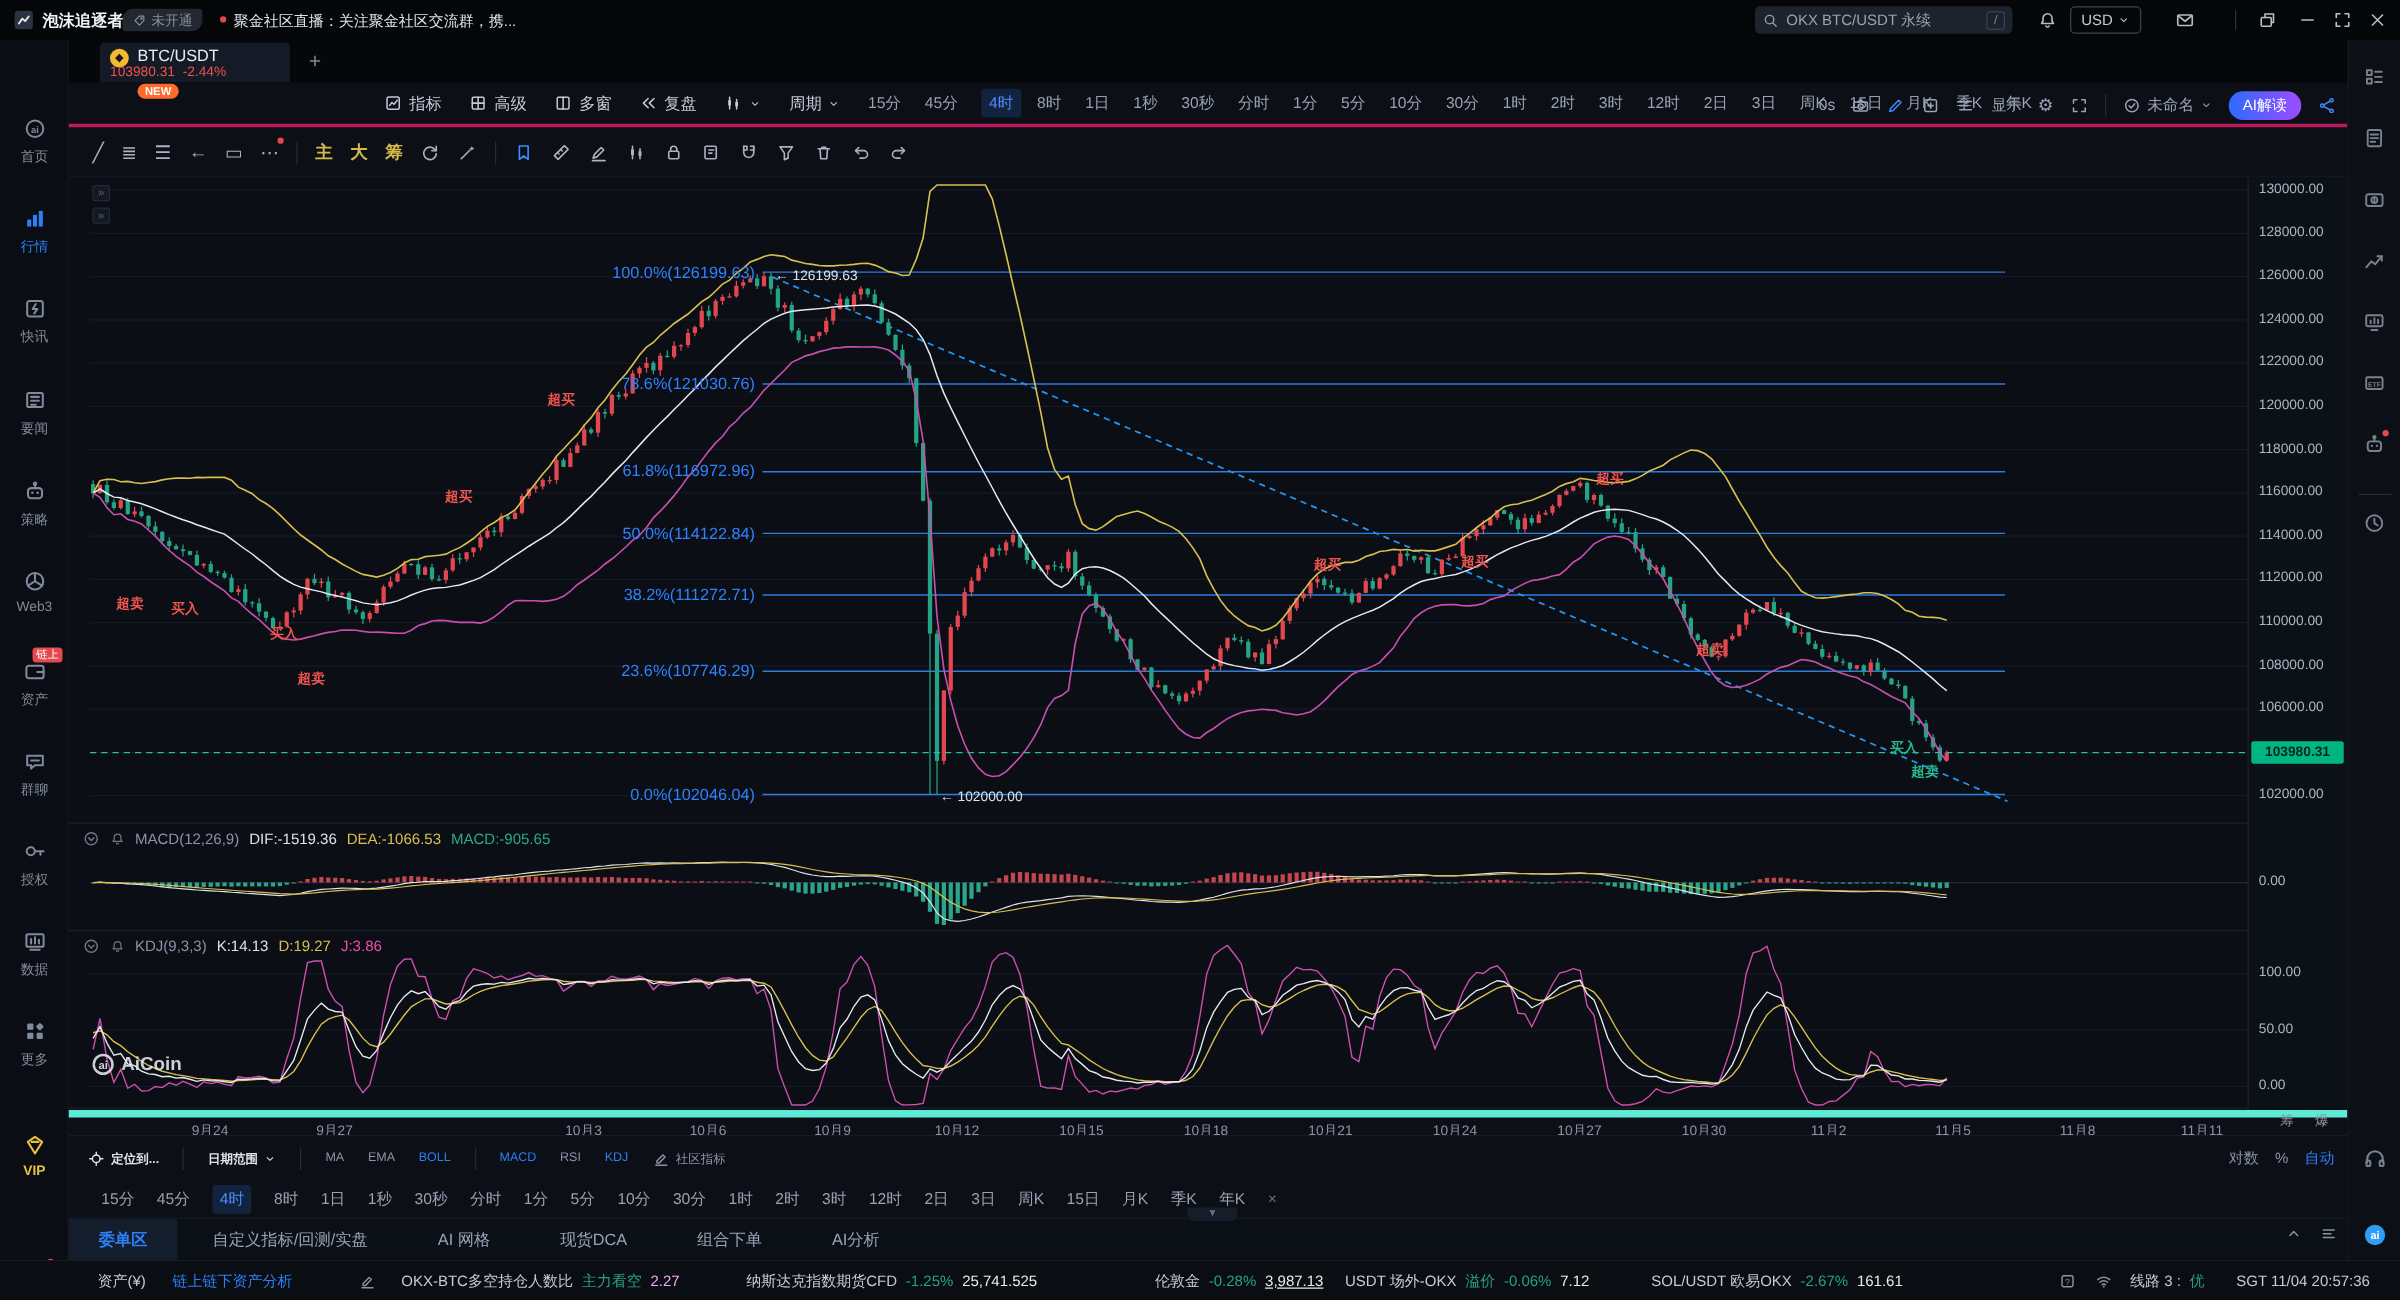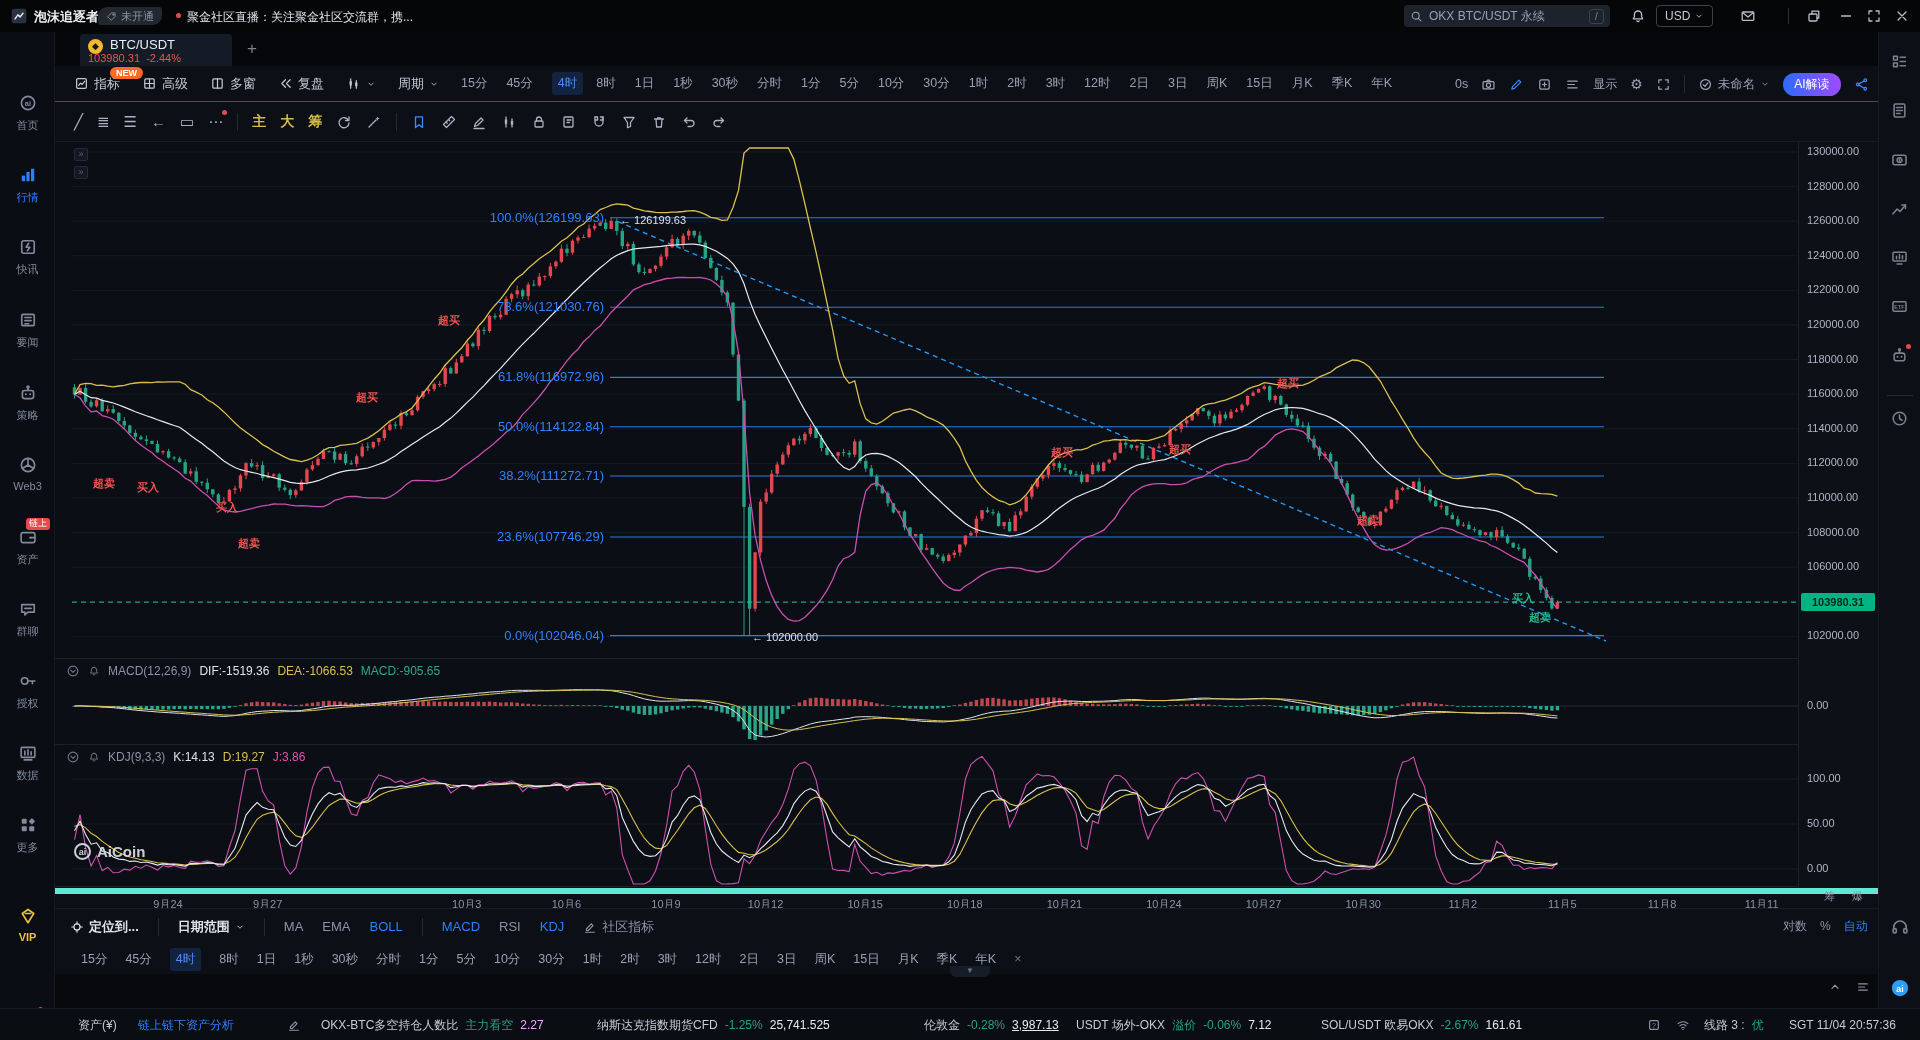--- a/index.html
+++ b/index.html
@@ -32,21 +32,21 @@
 
   
   #tabstrip { left:55px; top:32px; width:1823px; height:34px; background:#05070b; }
   #symbol-tab { left:25px; top:2px; width:152px; height:32px; background:#151b26; border-radius:4px 4px 0 0; }
   .coin { position:absolute; left:8px; top:5px; width:15px; height:15px; border-radius:50%; background:#f3ba2f; color:#14161c; font-size:9px; text-align:center; line-height:15px; font-weight:bold; }
   #tab-symbol { position:absolute; left:30px; top:3px; font-size:13px; color:#e9edf3; }
   #tab-sub { position:absolute; left:8px; top:18px; font-size:11px; color:#ef5350; white-space:nowrap; }
   #add-tab { position:absolute; left:192px; top:7px; font-size:17px; color:#7d8590; }
 
   
-  #toolrow { left:55px; top:66px; width:1823px; height:36px; background:#0c0f16; border-bottom:1px solid #be185d; display:flex; align-items:center; padding-left:19px; }
+  #toolrow { left:55px; top:66px; width:1823px; height:36px; background:#0c0f16; border-bottom:3px solid #be185d; display:flex; align-items:center; padding-left:19px;justify-content:center; }
   .tool-item { display:flex; align-items:center; gap:5px; color:#c3c9d5; font-size:13px; margin-right:22px; cursor:pointer; }
   .tf { color:#98a1b2; font-size:12.5px; margin-right:19px; cursor:pointer; }
   .tf.active { background:rgba(45,127,247,.18); color:#4f8df9; padding:3px 6px; border-radius:3px; margin-right:13px; }
   #toolbar-right { position:absolute; left:1455px; top:66px; height:36px; display:flex; align-items:center; gap:13px; color:#9aa3b5; }
   .ai-pill { background:linear-gradient(90deg,#2e6bff,#9d4bff); color:#fff; font-size:12px; padding:3px 11px; border-radius:12px; }
   #new-badge { left:110px; top:67px; background:#ff6a2b; color:#fff; font-size:9px; font-weight:bold; padding:1px 6px; border-radius:7px; z-index:5; }
 
   
   #drawbar { left:55px; top:102px; width:1823px; height:40px; background:#0c0f16; border-bottom:1px solid #161b26; display:flex; align-items:center; gap:14px; padding-left:19px; }
   .dw { color:#aab1c0; font-size:15px; cursor:pointer; position:relative; }
@@ -68,21 +68,21 @@
   .ind-head .t { color:#8b93a7; }
   .chev-btn { position:absolute; width:14px; height:13px; background:#131823; border:1px solid #242b38; color:#5b6575; font-size:9px; text-align:center; line-height:11px; border-radius:2px; }
   #watermark { left:74px; top:843px; display:flex; align-items:center; gap:6px; color:rgba(230,233,239,.88); font-weight:bold; font-size:15px; }
   #watermark .wq { width:17px; height:17px; border:2px solid rgba(230,233,239,.88); border-radius:50%; font-size:9px; line-height:14px; text-align:center; font-weight:bold; }
   #daterow { left:55px; top:888px; width:1823px; height:20px; background:#0c0f16; border-top:6px solid #5eead4; }
   .dlabel { position:absolute; top:3px; width:56px; margin-left:-28px; text-align:center; font-size:11px; color:#8b93a7; }
   .axtoggle { position:absolute; top:889px; font-size:11px; color:#8b93a7; }
 
   
   #row1 { left:55px; top:908px; width:1823px; height:36px; background:#0c0f16; border-top:1px solid #161b26; display:flex; align-items:center; gap:19px; padding-left:15px; }
-  .r1 { display:flex; align-items:center; gap:5px; font-size:13px; color:#8b93a7; cursor:pointer; }
+  .r1 { display:flex; align-items:center; gap:5px; font-size:10px; color:#8b93a7; cursor:pointer; }
   .r1.on { color:#2d7ff7; }
   .r1.strong { color:#dfe3ea; font-weight:bold; }
   #row1-right { position:absolute; left:1783px; top:908px; height:36px; display:flex; align-items:center; gap:13px; font-size:12px; color:#8b93a7; }
   #row1-right .on { color:#2d7ff7; }
   #row2 { left:55px; top:944px; width:1823px; height:30px; background:#0c0f16; display:flex; align-items:center; gap:18px; padding-left:26px; }
   #row2 .tf { margin-right:0; }
   #row3 { left:55px; top:974px; width:1823px; height:34px; background:#0b0f16; border-top:1px solid #161b26; display:flex; align-items:stretch; }
   .btab { display:flex; align-items:center; padding:0 28px; font-size:13px; color:#9aa3b5; cursor:pointer; }
   .btab.active { background:#141d2c; color:#2d7ff7; font-weight:bold; padding:0 24px; }
   #collapse-handle { left:950px; top:966px; width:40px; height:11px; background:#161d29; border-radius:0 0 6px 6px; text-align:center; color:#6b7380; font-size:8px; line-height:9px; z-index:4; }
@@ -1288,20 +1288,28 @@
       <span class="tf">2日</span>
       <span class="tf">3日</span>
       <span class="tf">周K</span>
       <span class="tf">15日</span>
       <span class="tf">月K</span>
       <span class="tf">季K</span>
       <span class="tf">年K</span>
       <span class="tf" style="color: rgb(107, 115, 128);">×</span>
     </div>
   <div id="collapse-handle" class="abs">▼</div>
+  <div id="row3" class="abs">
+      <span class="btab active">委单区</span>
+      <span class="btab">自定义指标/回测/实盘</span>
+      <span class="btab">AI 网格</span>
+      <span class="btab">现货DCA</span>
+      <span class="btab">组合下单</span>
+      <span class="btab">AI分析</span>
+    </div>
   <div id="row3-icons">
     <span>
         <svg width="14" height="14" viewBox="0 0 16 16" fill="none" stroke="currentColor" stroke-width="1.3" stroke-linecap="round" stroke-linejoin="round">
           <path d="M4.5 9.5 8 6l3.5 3.5"></path>
         </svg>
       </span>
     <span>
         <svg width="14" height="14" viewBox="0 0 16 16" fill="none" stroke="currentColor" stroke-width="1.3" stroke-linecap="round" stroke-linejoin="round">
           <path d="M3 4.5h10M3 8h7M3 11.5h10"></path>
         </svg>

